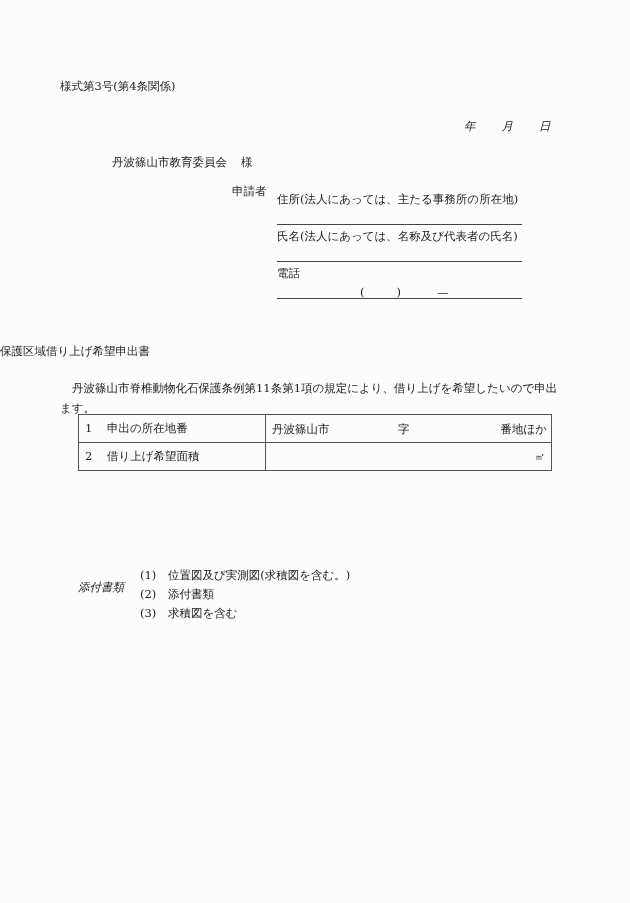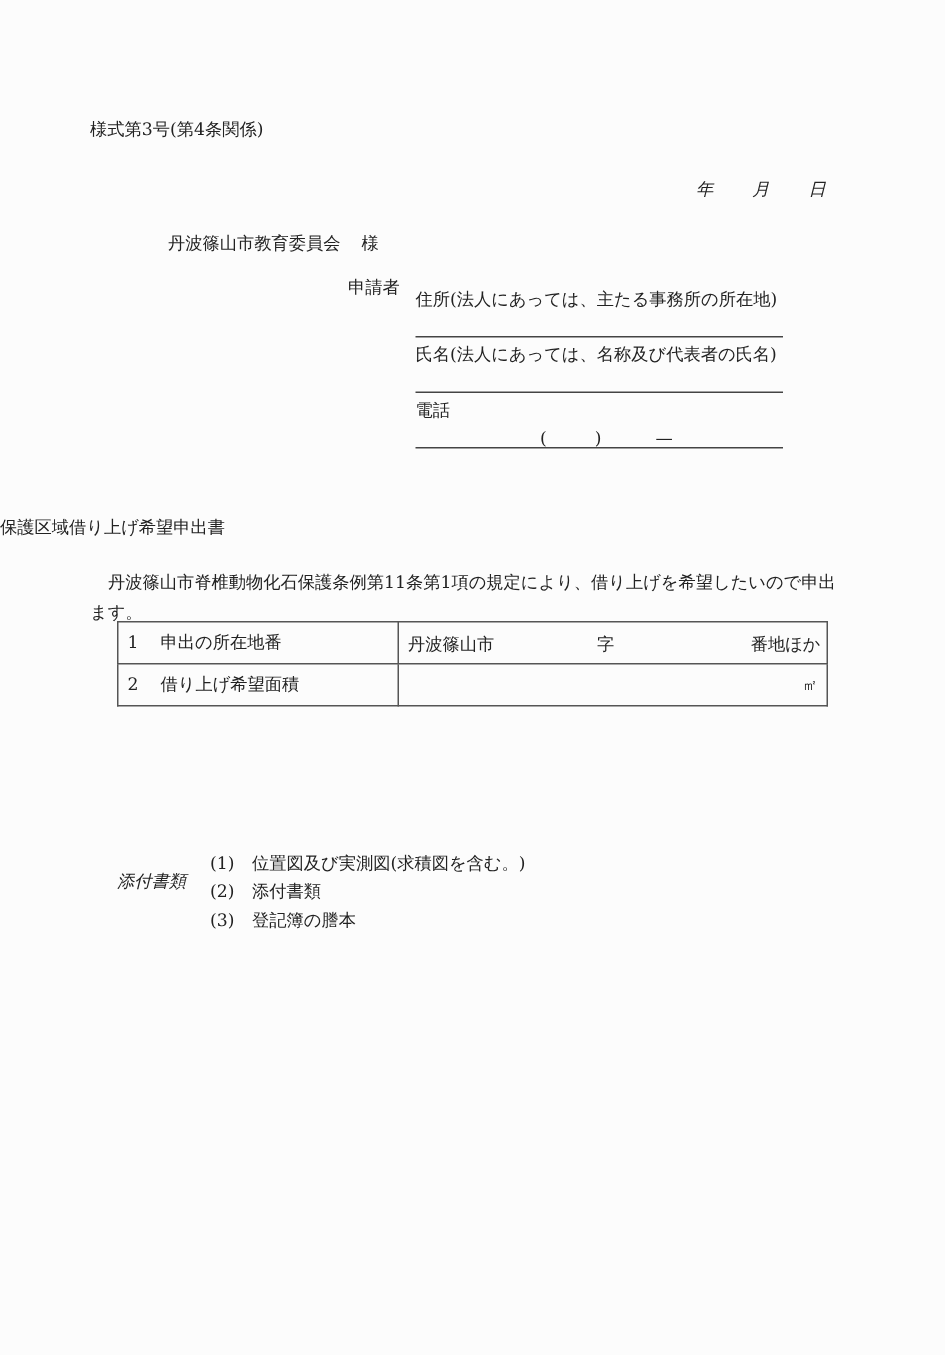--- a/index.html
+++ b/index.html
@@ -115,13 +115,13 @@
   <tr>
     <td class="label-cell"><span class="num">2</span><span>借り上げ希望面積</span></td>
     <td class="unit"><span>㎡</span></td>
   </tr>
 </tbody>
   </table>
 
 <div class="abs attach-title">添付書類</div>
 <div class="abs attach-item attach-1"><span class="num">(1)</span><span>位置図及び実測図(求積図を含む。)</span></div>
 <div class="abs attach-item attach-2"><span class="num">(2)</span><span>添付書類</span></div>
-<div class="abs attach-item attach-3"><span class="num">(3)</span><span>登記簿の謄本</span></div>
+<div class="abs attach-item attach-3"><span class="num">(3)</span><span>求積図を含む</span></div>
 
 </body></html>

